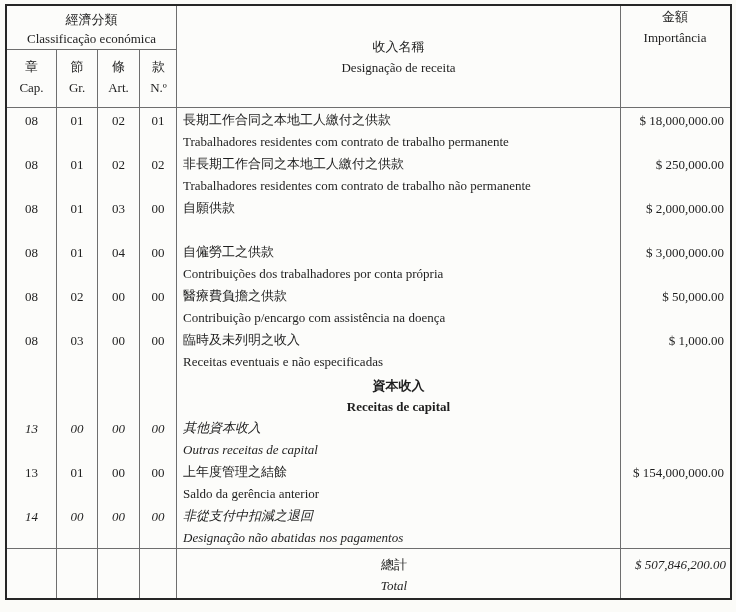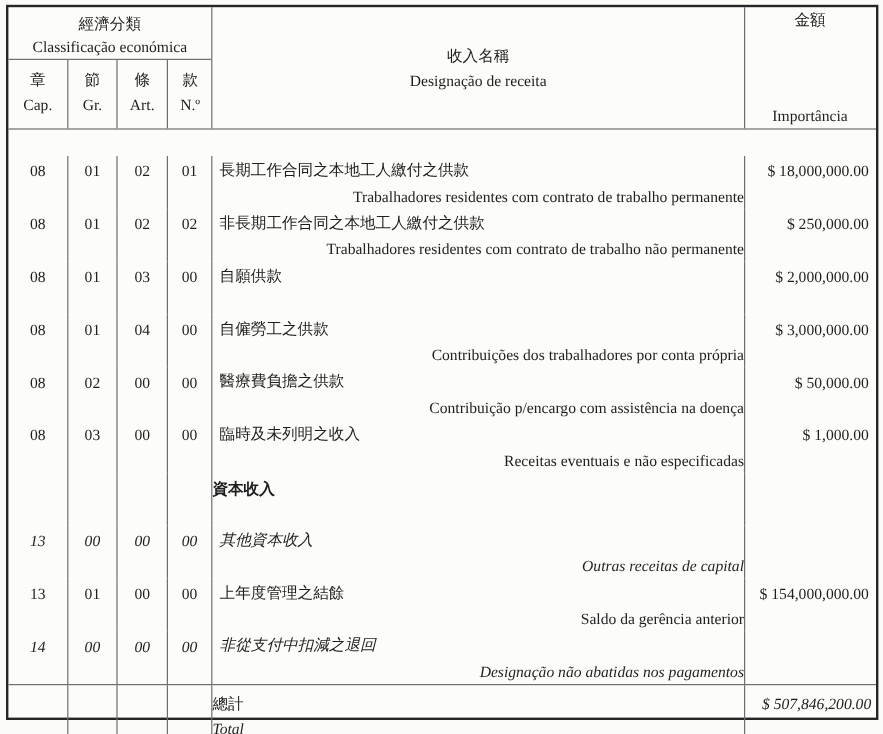--- a/index.html
+++ b/index.html
@@ -34,39 +34,39 @@
   .cell   { box-sizing:border-box; flex:none; }
 
   
   .hdr { display:flex; height:101px; border-bottom:1px solid #6e6e6e; flex:none; }
   .hdr-class { width:170px; box-sizing:border-box; border-right:1px solid #6e6e6e; display:flex; flex-direction:column; flex:none; }
   .hdr-class-title { height:44px; border-bottom:1px solid #6e6e6e; text-align:center; padding-top:4px; box-sizing:border-box; line-height:19px; }
   .hdr-class-cols { flex:1; display:flex; }
   .hdr-code-col { box-sizing:border-box; text-align:center; padding-top:6px; line-height:21px; }
   .hdr-code-col.last { border-right:none; }
   .hdr-mid { display:flex; flex-direction:column; justify-content:center; text-align:center; line-height:21px; }
-  .hdr-amt { display:flex; flex-direction:column; justify-content:space-between; text-align:center; line-height:21px; }
-
-  
-  .tbody { flex:1; display:flex; flex-direction:column;margin-top:22px; }
+  .hdr-amt { display:flex; flex-direction:column; justify-content:flex-start; text-align:center; line-height:21px; }
+
+  
+  .tbody { flex:1; display:flex; flex-direction:column; }
   .trow { display:flex; height:44px; flex:none; }
   .code { text-align:center; line-height:23px; padding-top:1px; }
   .desc { padding-left:6px; line-height:22px; padding-top:1px; }
   .desc .zh { display:block; }
-  .desc .pt { display:block;text-align:right; }
+  .desc .pt { display:block; }
   .amt { text-align:right; padding-right:5px; line-height:23px; padding-top:1px; }
   .italic { font-style:italic; }
 
   
   .section-row { display:flex; height:44px; flex:none; }
-  .section-title { font-weight:bold; line-height:21px; padding-top:3px; }
+  .section-title { text-align:center; font-weight:bold; line-height:21px; padding-top:3px; }
 
   
   .trow-total { display:flex; flex:1; border-top:1px solid #6e6e6e; }
-  .total-label { text-align:left; padding-right:9px; line-height:21px; padding-top:5px; }
+  .total-label { text-align:center; padding-right:9px; line-height:21px; padding-top:5px; }
   .total-label .pt { font-style:italic; }
   .total-amt { text-align:right; padding-right:3px; line-height:21px; padding-top:5px; font-style:italic; }
 </style>
 </head>
 <body>
 
 <div class="page">
   <div class="gz-table">
 
     <div class="hdr">
@@ -177,20 +177,21 @@
         <div class="amt cell c-amt">$ 1,000.00</div>
       </div>
 
       <div class="section-row">
         <div class="cell vline c-cap"></div>
         <div class="cell vline c-gr"></div>
         <div class="cell vline c-art"></div>
         <div class="cell vline c-n"></div>
         <div class="section-title cell vline c-desc">
           <div>資本收入</div>
+          <div>Receitas de capital</div>
         </div>
         <div class="cell c-amt"></div>
       </div>
 
       <div class="trow italic">
         <div class="code cell vline c-cap">13</div>
         <div class="code cell vline c-gr">00</div>
         <div class="code cell vline c-art">00</div>
         <div class="code cell vline c-n">00</div>
         <div class="desc cell vline c-desc">

